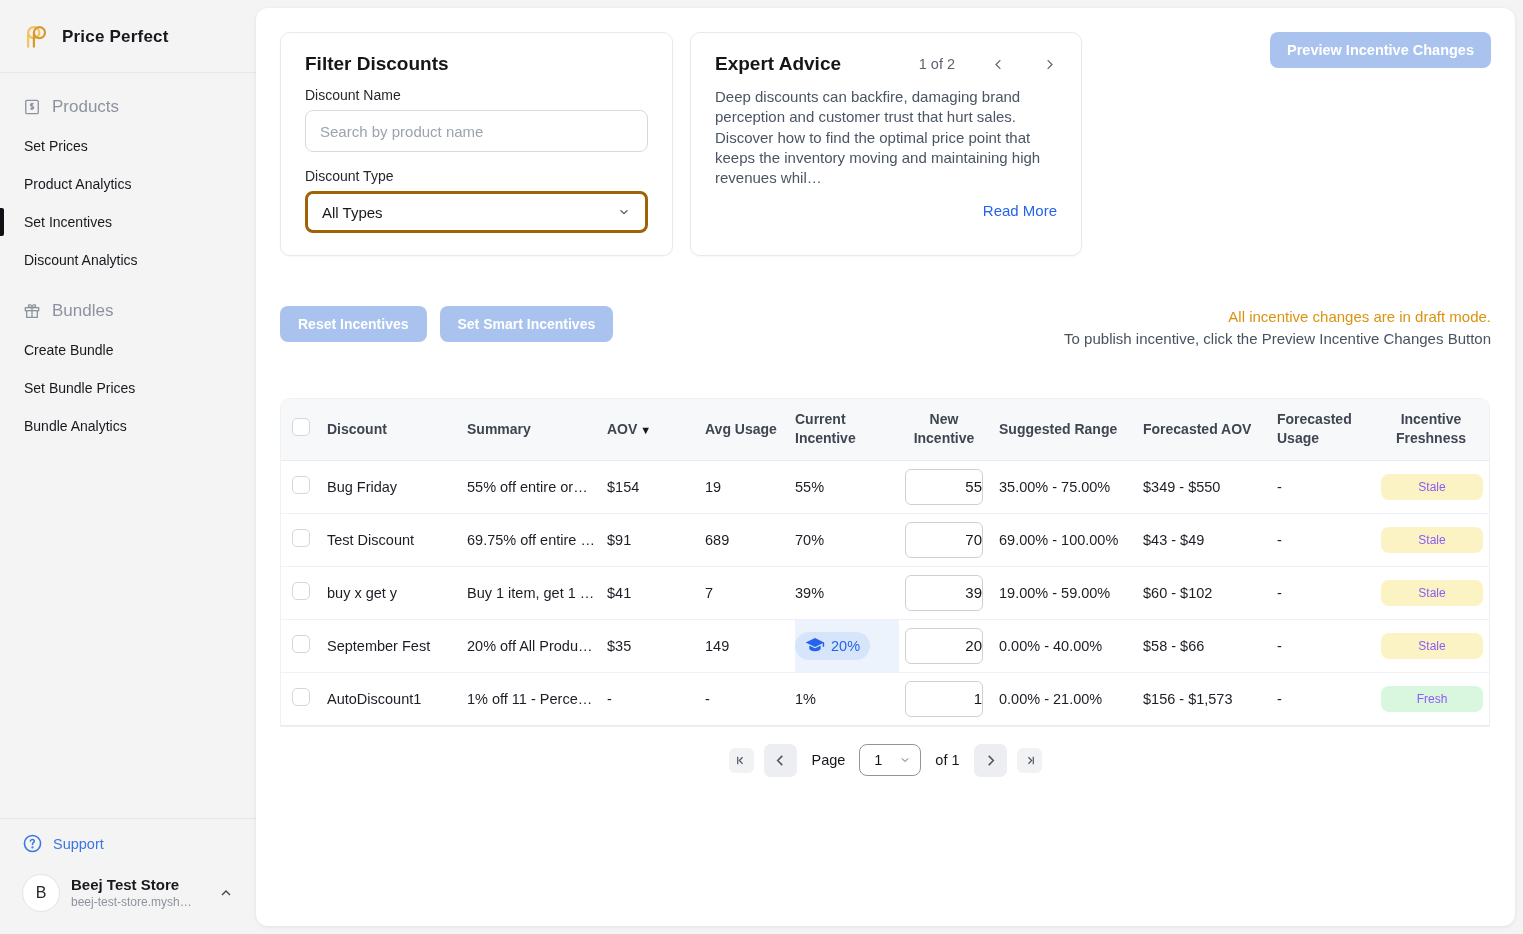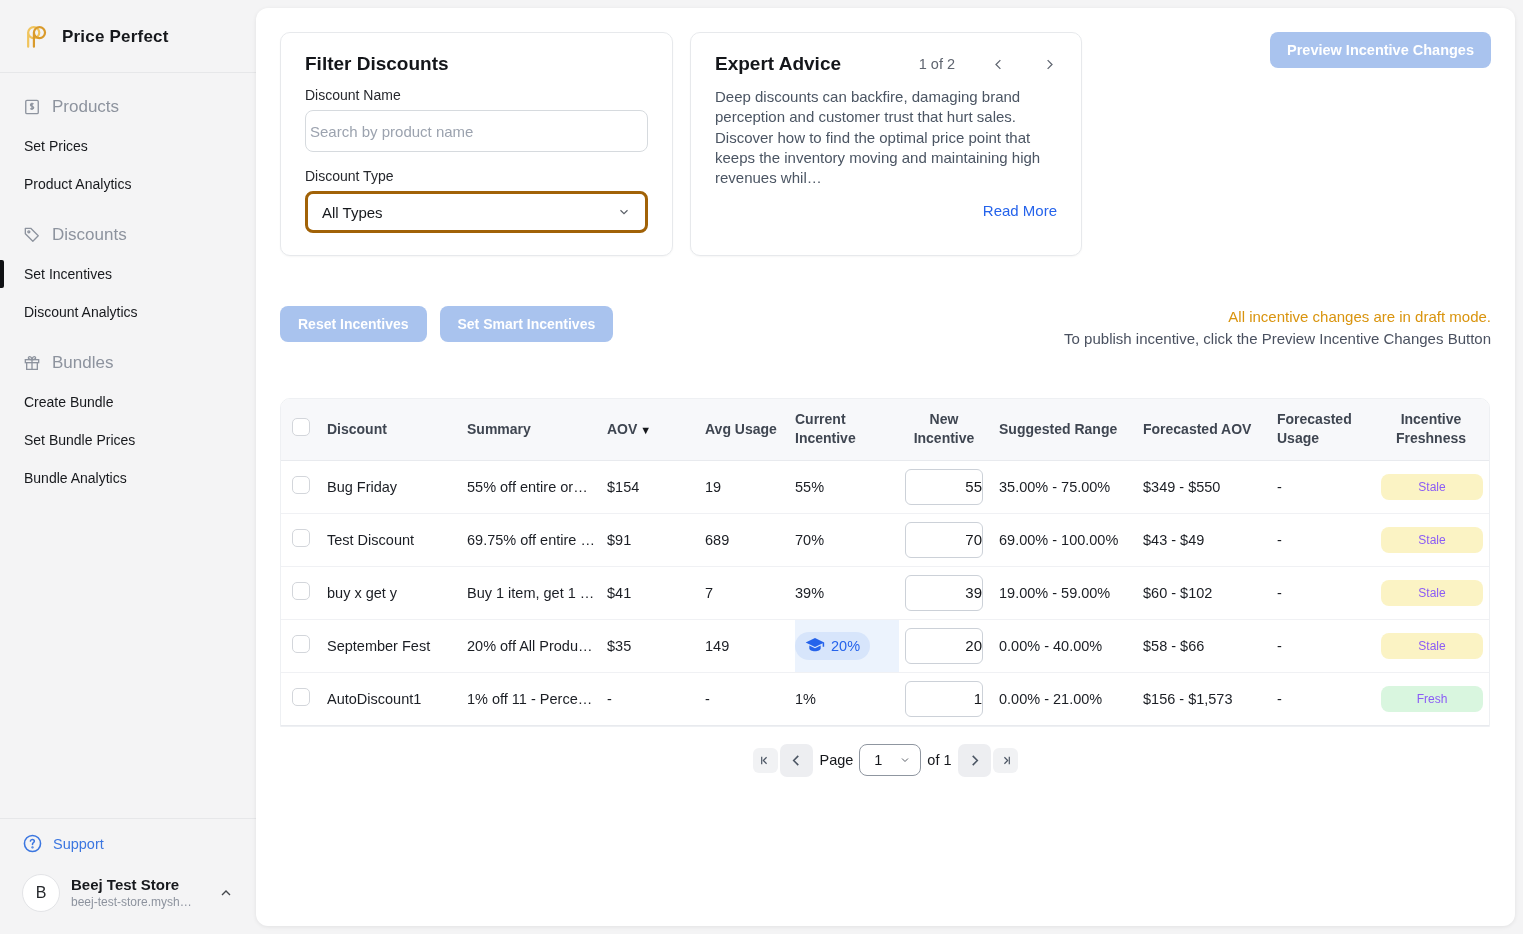--- a/index.html
+++ b/index.html
@@ -29,21 +29,21 @@
   .store-name { font-size:15px; font-weight:600; color:#17191d; }
   .store-domain { font-size:12px; color:#8d939e; white-space:nowrap; }
   .store-chevron { margin-left:auto; width:16px; height:16px; stroke:#44474c; fill:none; stroke-width:2; }
   
   .main-wrap { flex:1; padding:8px 8px 8px 0; height:100%; }
   .main-card { background:#fff; border-radius:12px; box-shadow:0 1px 4px rgba(0,0,0,.08); height:100%; padding:24px; position:relative; overflow:hidden; }
   .top-row { display:flex; align-items:flex-start; gap:17px; }
   .panel { border:1px solid #e7e9ec; border-radius:10px; background:#fff; box-shadow:0 1px 2px rgba(0,0,0,.04); width:393px; height:224px; padding:20px 24px; }
   .panel-title { font-size:19px; font-weight:600; color:#14161a; }
   .field-label { font-size:14px; color:#26282d; margin:12px 0 7px; }
-  .text-input { width:100%; height:42px; border:1px solid #d6dade; border-radius:8px; padding:0 4px; font-size:15px; font-family:inherit; color:#ef4444; outline:none; }
+  .text-input { width:100%; height:42px; border:1px solid #d6dade; border-radius:8px; padding:0 14px; font-size:15px; font-family:inherit; color:#ef4444; outline:none; }
   .text-input::placeholder { color:#9ca3af; }
   .select-box { margin-top:2px; width:100%; height:42px; border:3px solid #a16207; border-radius:8px; padding:0 14px; display:flex; align-items:center; justify-content:space-between; font-size:15px; color:#16181c; cursor:pointer; background:#fff; }
   .select-box svg { width:14px; height:14px; stroke:#5b6068; fill:none; stroke-width:2; }
   
   .advice-head { display:flex; align-items:center; }
   .advice-pager { margin-left:auto; display:flex; align-items:center; gap:36px; color:#5f6570; font-size:14.5px; }
   .pager-chev { width:15px; height:15px; stroke:#5f6570; fill:none; stroke-width:2; cursor:pointer; }
   .advice-body { margin-top:12px; font-size:15px; line-height:1.35; color:#4b5563; }
   .read-more { text-align:right; margin-top:14px; font-size:15px; color:#2563eb; cursor:pointer; }
   .preview-btn { margin-left:auto; background:#a9c3ee; color:#fff; font-weight:700; font-size:14.5px; border:none; border-radius:8px; height:36px; padding:0 17px; font-family:inherit; cursor:default; }
@@ -66,21 +66,21 @@
   .sort-ind { font-size:11px; color:#16181c; margin-left:3px; }
   .cell-current { align-self:stretch; display:flex; align-items:center; }
   .cell-current.hl { background:#ecf3fd; }
   .cur-pill { display:inline-flex; align-items:center; gap:6px; background:#d7e5fb; border-radius:14px; padding:6px 10px; color:#2563eb; font-size:14.5px; }
   .cur-pill svg { width:20px; height:15px; fill:#2563eb; }
   .inc-input { width:78px; height:36px; border:1px solid #ccd1d8; border-radius:6px; text-align:right; font-size:15px; font-family:inherit; color:#15171b; outline:none; background:#fff; }
   .badge { display:inline-block; width:102px; text-align:center; padding:6px 0; border-radius:8px; font-size:12px; color:#8b5cf6; }
   .badge.stale { background:#fbf3c4; }
   .badge.fresh { background:#d9f6df; }
   
-  .pagination { margin-top:17px; display:flex; align-items:center; justify-content:center; gap:2px; }
+  .pagination { margin-top:17px; display:flex; align-items:center; justify-content:center; gap:10px; }
   .pg-btn { display:flex; align-items:center; justify-content:center; border:none; border-radius:6px; background:#f1f2f4; cursor:pointer; }
   .pg-btn.sm { width:25px; height:25px; }
   .pg-btn.lg { width:33px; height:33px; border-radius:7px; background:#edeef1; }
   .pg-btn svg { stroke:#4b5563; fill:none; stroke-width:2.2; }
   .pg-btn.sm svg { width:13px; height:13px; }
   .pg-btn.lg svg { width:17px; height:17px; }
   .pg-label { font-size:14.5px; color:#15171b; margin:0 4px; }
   .page-select { width:62px; height:32px; border:1px solid #8f96a0; border-radius:8px; display:flex; align-items:center; justify-content:space-between; padding:0 9px 0 14px; font-size:14.5px; color:#15171b; cursor:pointer; background:#fff; }
   .page-select svg { width:12px; height:12px; stroke:#5b6068; fill:none; stroke-width:2; }
 </style>
@@ -105,27 +105,20 @@
       </svg>
       <span>Products</span>
     </div>
     <div class="nav-item">
         <span>Set Prices</span>
       </div>
     <div class="nav-item">
         <span>Product Analytics</span>
       </div>
 
-    <div class="nav-section-header">
-      <svg viewBox="0 0 24 24">
-        <path d="M4 4h6.5l9 9-6.5 6.5-9-9z" stroke-linejoin="round"></path>
-        <circle cx="8.2" cy="8.2" r="1.2"></circle>
-      </svg>
-      <span>Discounts</span>
-    </div>
     <div class="nav-item active">
         <span>Set Incentives</span>
       </div>
     <div class="nav-item">
         <span>Discount Analytics</span>
       </div>
 
     <div class="nav-section-header">
       <svg viewBox="0 0 24 24">
         <rect x="4" y="8" width="16" height="3.6"></rect>

